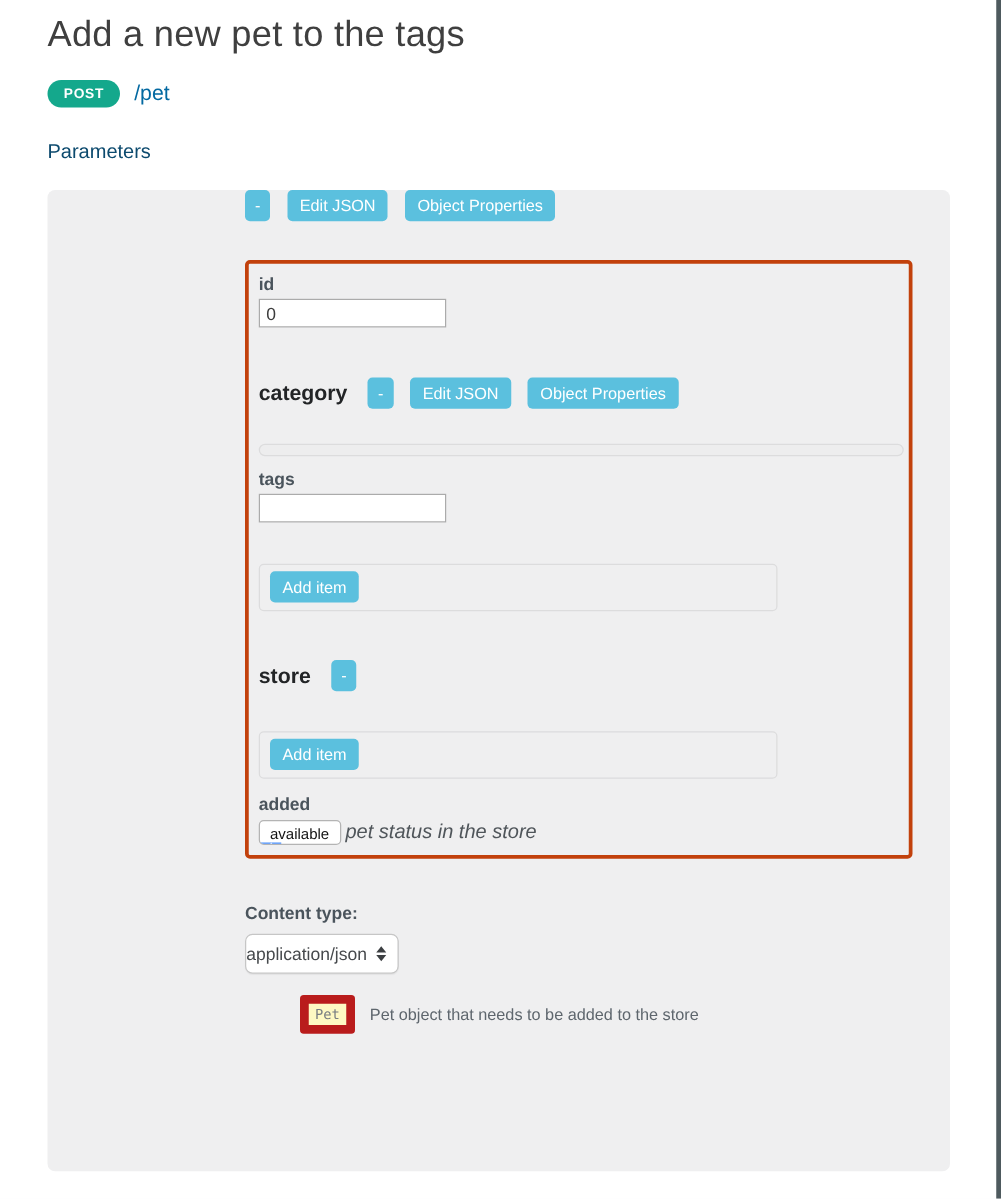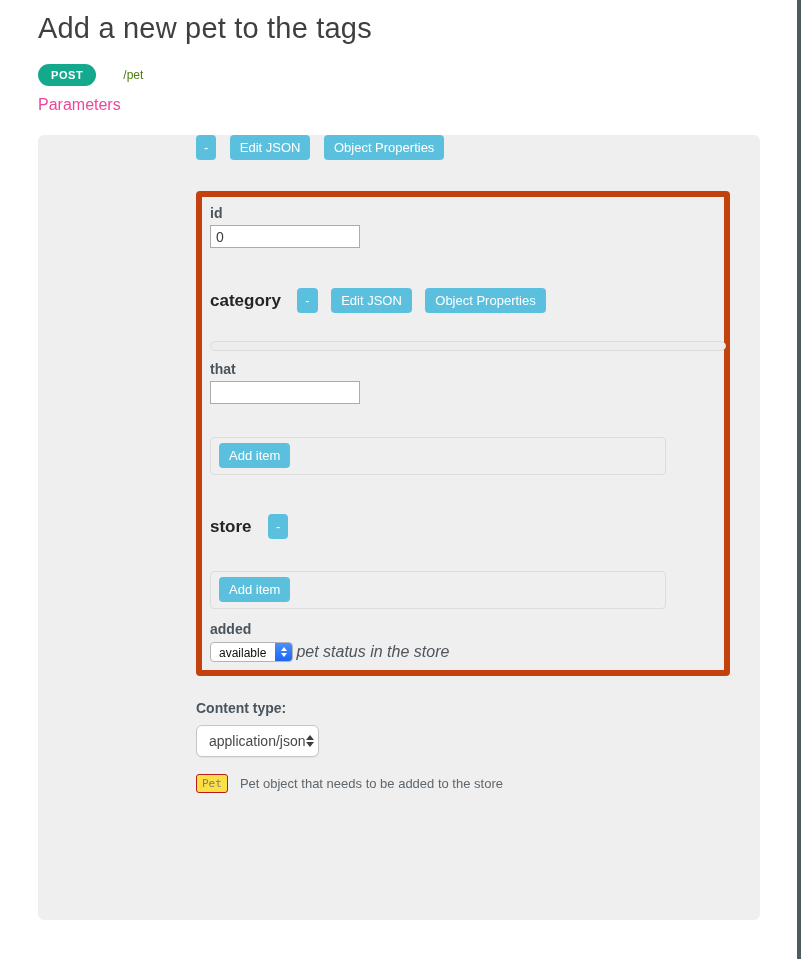--- a/index.html
+++ b/index.html
@@ -15,23 +15,23 @@
 
   .op-title {
     font-size: 29px; font-weight: 300; color: #3f3f3f; letter-spacing: 0.2px;
   }
 
   .endpoint-row { margin-top: 19px; display: flex; align-items: center; }
   .method-badge {
     background: #14a88c; color: #ffffff; font-size: 11px; font-weight: bold;
     letter-spacing: 0.6px; padding: 5px 13px; border-radius: 12px; display: inline-block;
   }
-  .endpoint-path { margin-left: 27px; font-size: 12px; color: #4d7c0f; }
-
-  .section-heading { margin-top: 10px; font-size: 16px; color: #ec4899; }
+  .endpoint-path { margin-left: 11px; font-size: 17px; color: #0369a1; }
+
+  .section-heading { margin-top: 27px; font-size: 16px; color: #0c4a6e; }
 
   .param-panel {
     margin-top: 21px; width: 722px; height: 785px;
     background: #efeff0; border-radius: 6px; position: relative;
   }
 
   .body-label {
     padding-top: 33px; padding-left: 99px;
     font-size: 14px; font-weight: bold; color: #4a545c;
   }
@@ -42,21 +42,21 @@
     display: inline-block; background: #5bc0de; color: #ffffff;
     font-size: 13px; font-family: "Liberation Sans", sans-serif;
     border: none; border-radius: 4px; padding: 5px 10px; margin-right: 9px;
     cursor: pointer; line-height: 15px; vertical-align: middle;
   }
   .btn-minus { padding: 5px 8px; }
 
   .top-btn-row { margin-top: 4px; }
 
   .obj-fieldset {
-    margin-top: 31px; width: 534px; border: 6px solid #c2410c;
+    margin-top: 31px; width: 534px; border: 3px solid #c2410c;
     border-radius: 4px; padding: 8px; background: transparent;
   }
 
   .field-label {
     font-size: 14px; font-weight: bold; color: #4a545c; display: block;
   }
   .big-label {
     font-size: 17px; font-weight: 700; color: #222426;
     display: inline-block; vertical-align: middle; margin-right: 12px;
   }
@@ -71,63 +71,63 @@
   .row-category { margin-top: 40px; }
   .collapsed-bar {
     margin-top: 28px; height: 10px; width: 516px;
     border: 1px solid #dcdcdd; border-radius: 5px; background: #ededee;
   }
   .row-name-label { margin-top: 10px; }
   .row-photourls { margin-top: 38px; }
   .row-tags { margin-top: 39px; }
 
   .add-item-box {
-    margin-top: 33px; width: 456px; border: 1px solid #dcdcdd;
+    margin-top: 33px; width: 415px; border: 1px solid #dcdcdd;
     border-radius: 4px; padding: 5px 8px 6px 8px;
   }
   .add-item-box .btn { margin-right: 0; }
   .add-item-box-tags { margin-top: 32px; }
 
   .row-status-label { margin-top: 12px; }
   .status-row { margin-top: 5px; display: flex; align-items: center; }
 
   .mac-select {
     display: inline-flex; align-items: stretch; height: 20px;
     border: 1px solid #b4b4b4; border-radius: 4px; overflow: hidden;
-    background: #ffffff; cursor: pointer;
+    background: #ffffff; cursor: pointer; flex-direction: column;
   }
   .mac-select .sel-text {
     font-size: 12px; color: #111; padding: 3px 9px 0 8px; min-width: 59px;
   }
   .mac-select .sel-stepper {
     width: 17px; background: linear-gradient(#4a90fb, #1f66f2);
     display: flex; flex-direction: column; align-items: center; justify-content: center;
   }
   .tri-up { width: 0; height: 0; border-left: 3.5px solid transparent; border-right: 3.5px solid transparent; border-bottom: 4px solid #ffffff; margin-bottom: 2px; }
   .tri-down { width: 0; height: 0; border-left: 3.5px solid transparent; border-right: 3.5px solid transparent; border-top: 4px solid #ffffff; }
 
   .field-desc { font-style: italic; font-size: 16px; color: #4f555a; margin-left: 3px; }
 
-  .content-type-block { margin-top: 24px; }
+  .content-type-block { margin-top: 35px; }
   .content-type-label { font-size: 14px; font-weight: bold; color: #4a545c; }
   .content-type-select {
     margin-top: 9px; width: 123px; height: 32px;
     border: 1px solid #c6c6c6; border-radius: 6px; background: #ffffff;
     display: flex; align-items: center; cursor: pointer;
     box-shadow: 0 1px 1px rgba(0,0,0,0.05);
   }
-  .content-type-select .ct-text { font-size: 14px; color: #46494c; padding-left: 12px; flex: 1; }
+  .content-type-select .ct-text { font-size: 14px; color: #46494c; padding-left: 0; flex: 1; }
   .ct-arrows { display: flex; flex-direction: column; align-items: center; margin-right: 9px; }
   .ct-tri-up { width: 0; height: 0; border-left: 4px solid transparent; border-right: 4px solid transparent; border-bottom: 5px solid #3c3f42; margin-bottom: 2px; }
   .ct-tri-down { width: 0; height: 0; border-left: 4px solid transparent; border-right: 4px solid transparent; border-top: 5px solid #3c3f42; }
 
   .model-desc-row { margin-top: 17px; display: flex; align-items: center; }
   .model-badge {
     font-family: "DejaVu Sans Mono", monospace; font-size: 11px; color: #777d82;
-    border: 1px solid #b91c1c; border-radius: 3px; padding: 2px 5px; background: #fde047;
+    border: 7px solid #b91c1c; border-radius: 3px; padding: 2px 5px; background: #fef9c3; margin-left: 44px;
   }
   .model-desc-text { margin-left: 12px; font-size: 13px; color: #5e666d; }
 </style>
 </head>
 <body>
 
 <div class="right-edge-bar"></div>
 
 <div class="content">
 
@@ -158,21 +158,21 @@
 
         <div class="row-category">
           <span class="big-label">category</span>
           <button class="btn btn-minus">-</button>
           <button class="btn">Edit JSON</button>
           <button class="btn">Object Properties</button>
         </div>
 
         <div class="collapsed-bar"></div>
 
-        <span class="field-label row-name-label">that</span>
+        <span class="field-label row-name-label">tags</span>
         <input class="text-input" type="text" value="" style="">
 
 
         <div class="add-item-box">
           <button class="btn">Add item</button>
         </div>
 
         <div class="row-tags">
           <span class="big-label">store</span>
           <button class="btn btn-minus">-</button>

